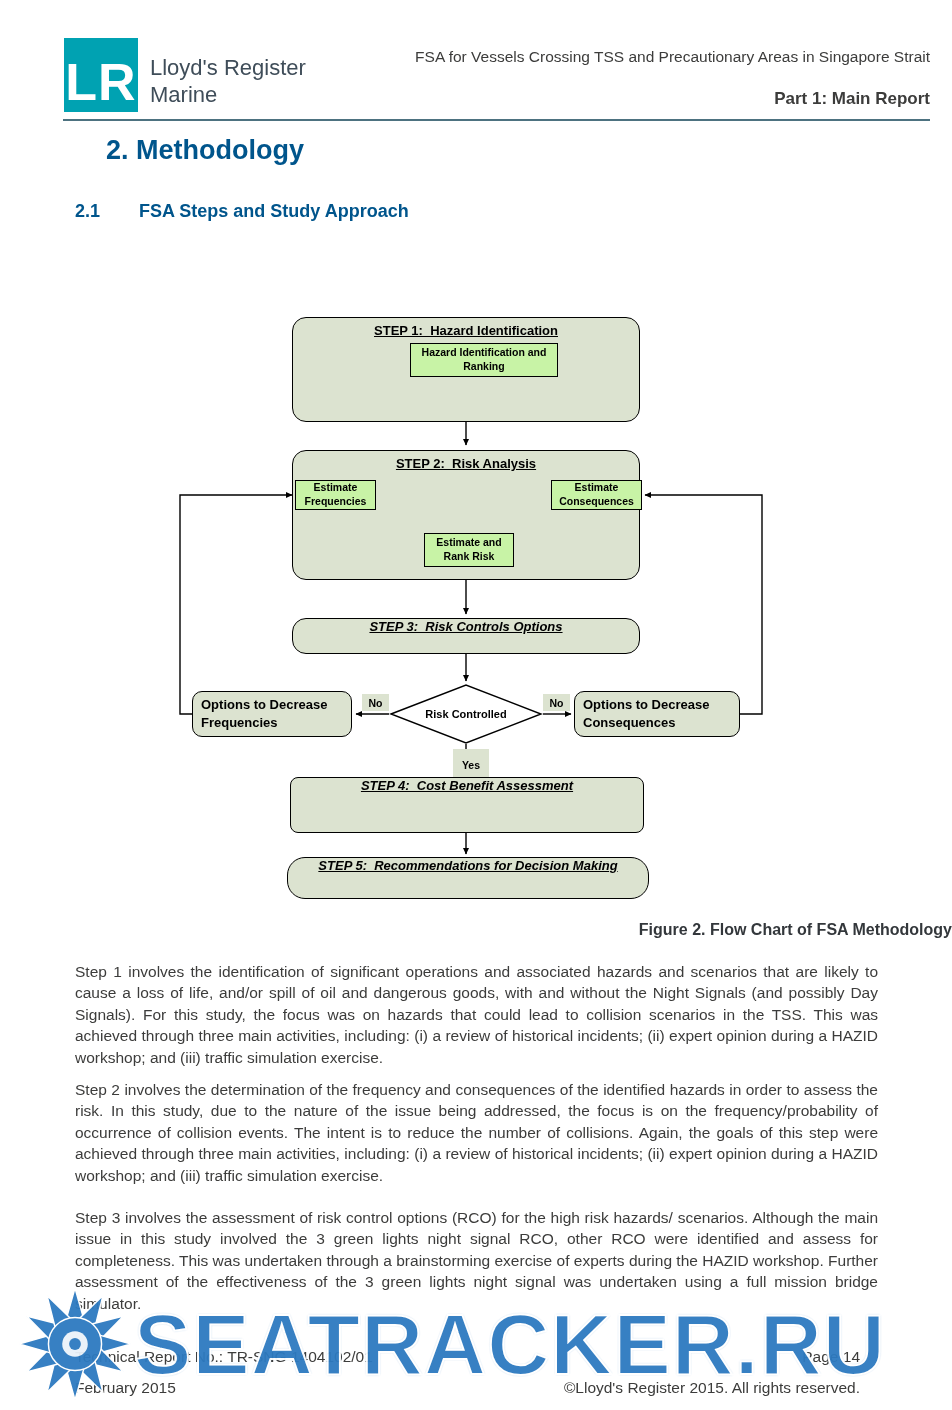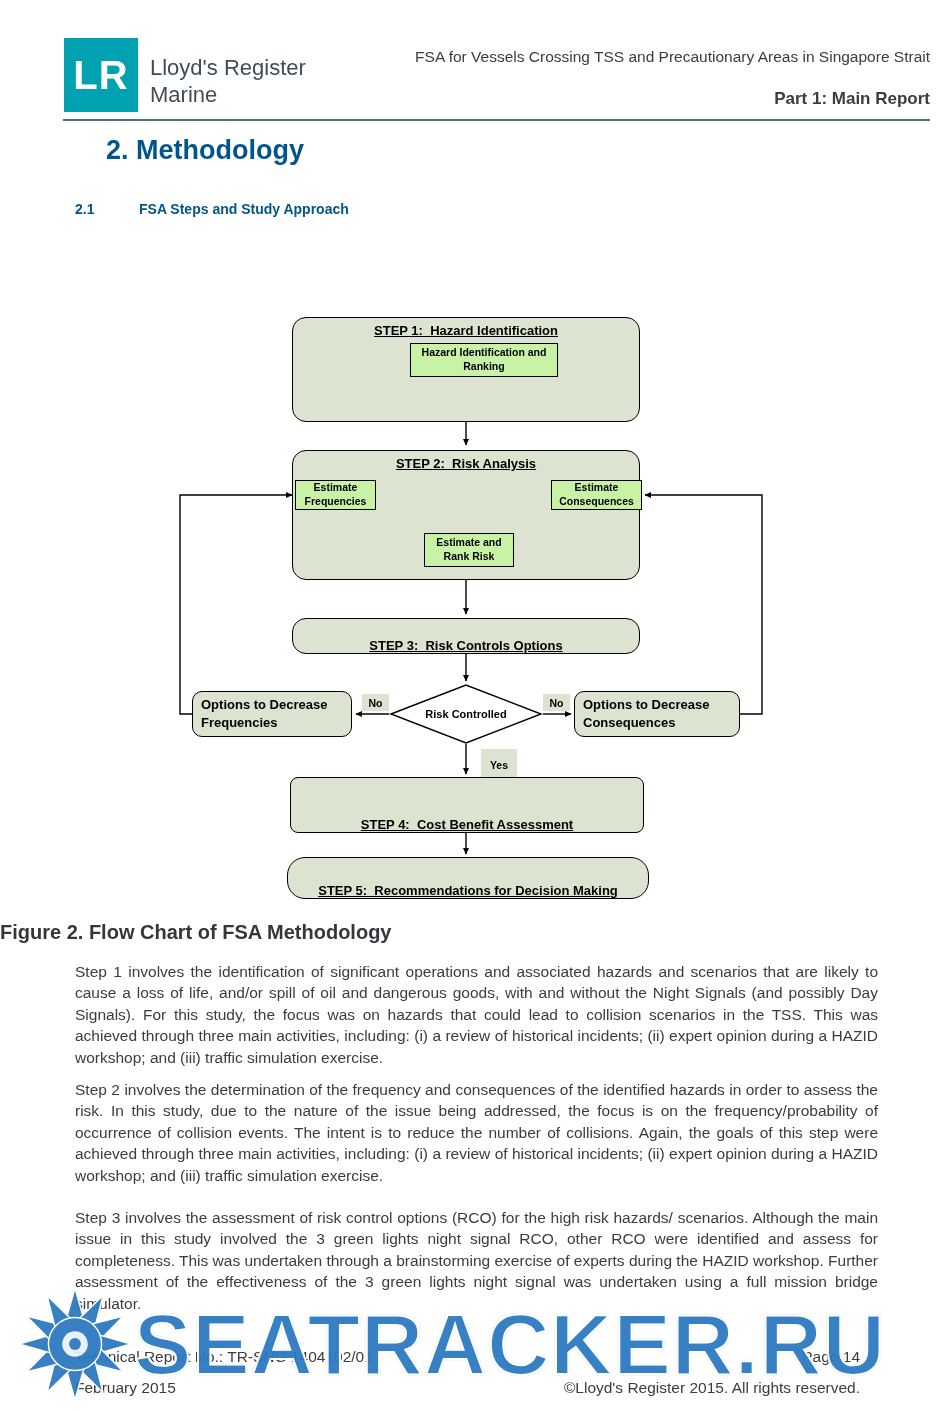--- a/index.html
+++ b/index.html
@@ -6,44 +6,44 @@
   html,body { background:#ffffff; }
   .page {
     position:relative; width:952px; height:1410px; margin:0 auto;
     background:#ffffff; overflow:hidden;
     font-family:"Liberation Sans", sans-serif; color:#3c3c3b;
   }
 
   
   .logo-box {
     position:absolute; left:64px; top:38px; width:74px; height:74px;
-    background:#00a2b2; color:#fff; display:flex; align-items:center; justify-content:center;
-    font-size:40px; font-weight:bold; letter-spacing:1px;
+    background:#00a2b2; color:#fff; display:flex; align-items:flex-end; justify-content:center;
+    font-size:52px; font-weight:bold; letter-spacing:1px;
   }
   .brand { position:absolute; left:150px; top:54px; font-size:22px; line-height:27px; color:#3f4d59; }
   .doc-title { position:absolute; right:22px; top:48px; font-size:15.5px; color:#3c3c3b; text-align:right; }
   .doc-part  { position:absolute; right:22px; top:89px; font-size:17px; font-weight:bold; color:#3c3c3b; text-align:right; }
   .header-rule { position:absolute; left:63px; right:22px; top:119px; height:2px; background:#4d7280; }
 
   
   .section-title { position:absolute; left:106px; top:135px; font-size:27px; font-weight:600; color:#00558c; }
-  .subsection { position:absolute; left:75px; top:201px; font-size:14px; font-weight:600; color:#00558c; }
+  .subsection { position:absolute; left:75px; top:201px; font-size:18px; font-weight:600; color:#00558c; }
   .subsection .num { display:inline-block; width:64px; }
   .intro { position:absolute; left:75px; top:242px; font-size:15.5px; }
-  .figure-caption { position:absolute; left:0; right:0; top:921px; text-align:left; font-size:20px; font-weight:bold; color:#33373b; }
+  .figure-caption { position:absolute; left:0; right:0; top:921px; text-align:right; font-size:16px; font-weight:bold; color:#33373b; }
   .body-par { position:absolute; left:75px; width:803px; font-size:15.5px; line-height:21.4px; text-align:justify; }
   .p1 { top:961px; } .p2 { top:1079px; } .p3 { top:1207px; }
 
   
   .connectors { position:absolute; left:0; top:0; z-index:1; }
   .chart-box {
     position:absolute; background:#dce3d0; border:1.4px solid #000; border-radius:14px;
     z-index:2; padding-top:5px;
   }
-  .chart-box.center-v { display:flex; align-items:flex-end; justify-content:center; padding-top:0; }
+  .chart-box.center-v { display:flex; align-items:flex-start; justify-content:center; padding-top:0;font-style:italic; }
   .step-title { font-size:13px; font-weight:bold; text-decoration:underline; text-align:center; color:#000; white-space:pre; }
   .green-box {
     position:absolute; background:#c8f3a6; border:1px solid #000; z-index:3;
     display:flex; align-items:center; justify-content:center; text-align:center;
     font-size:10.5px; font-weight:bold; color:#000; line-height:1.3; padding:1px 0;
   }
   .option-box {
     position:absolute; background:#dce3d0; border:1.4px solid #000; border-radius:10px; z-index:2;
     display:flex; align-items:center; justify-content:center; 
     font-size:13px; font-weight:bold; color:#000; line-height:1.35; padding:2px 8px;
@@ -129,21 +129,21 @@
   <div class="green-box" style="left:551px; top:480px; width:91px; height:30px;">Estimate Consequences</div>
   <div class="green-box" style="left:424px; top:533px; width:90px; height:34px;">Estimate and Rank Risk</div>
 
   <div class="chart-box center-v" style="left:292px; top:618px; width:348px; height:36px;">
     <div class="step-title">STEP 3:  Risk Controls Options</div>
   </div>
 
   <div class="diamond-label">Risk Controlled</div>
   <div class="tag" style="left:362px; top:694px; width:27px; height:17px;">No</div>
   <div class="tag" style="left:543px; top:694px; width:27px; height:17px;">No</div>
-  <div class="tag" style="left:481px; top:749px; width:36px; height:31px;">Yes</div>
+  <div class="tag" style="left:453px; top:749px; width:36px; height:31px;">Yes</div>
 
   <div class="option-box" style="left:192px; top:691px; width:160px; height:46px;">Options to Decrease Frequencies</div>
   <div class="option-box" style="left:574px; top:691px; width:166px; height:46px;">Options to Decrease Consequences</div>
 
   <div class="chart-box center-v" style="left:290px; top:777px; width:354px; height:56px; border-radius:8px;">
     <div class="step-title">STEP 4:  Cost Benefit Assessment</div>
   </div>
   <div class="chart-box center-v" style="left:287px; top:857px; width:362px; height:42px; border-radius:18px;">
     <div class="step-title">STEP 5:  Recommendations for Decision Making</div>
   </div>

